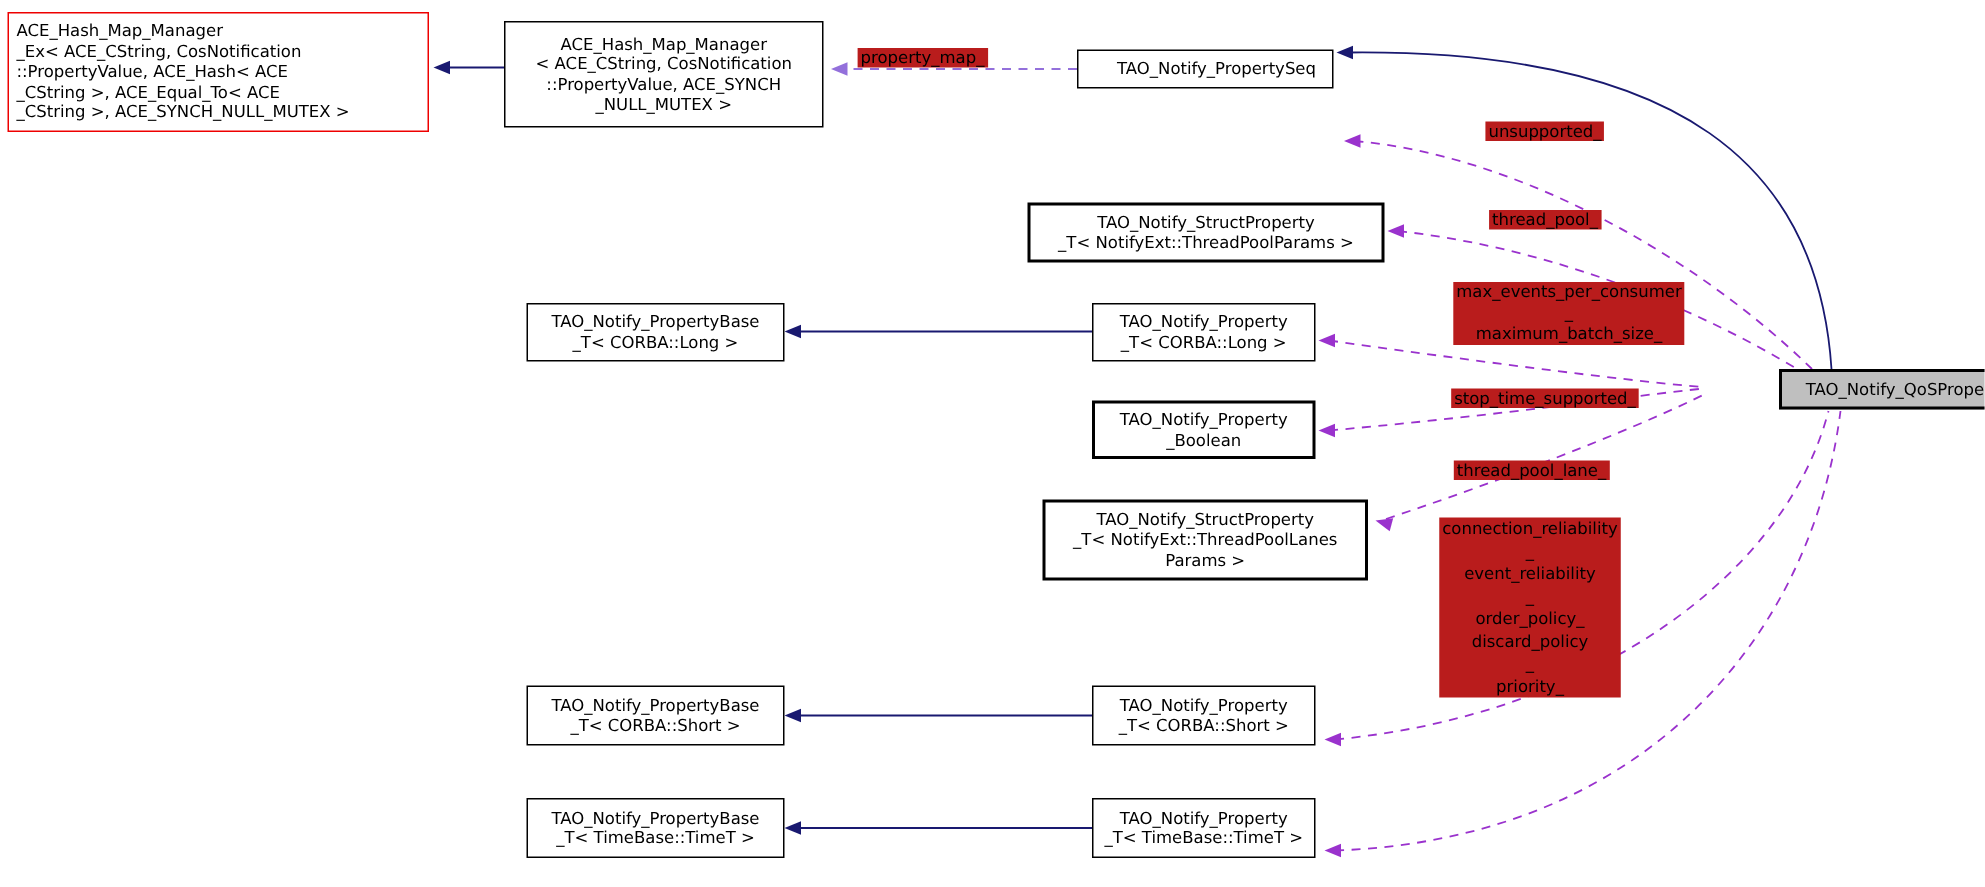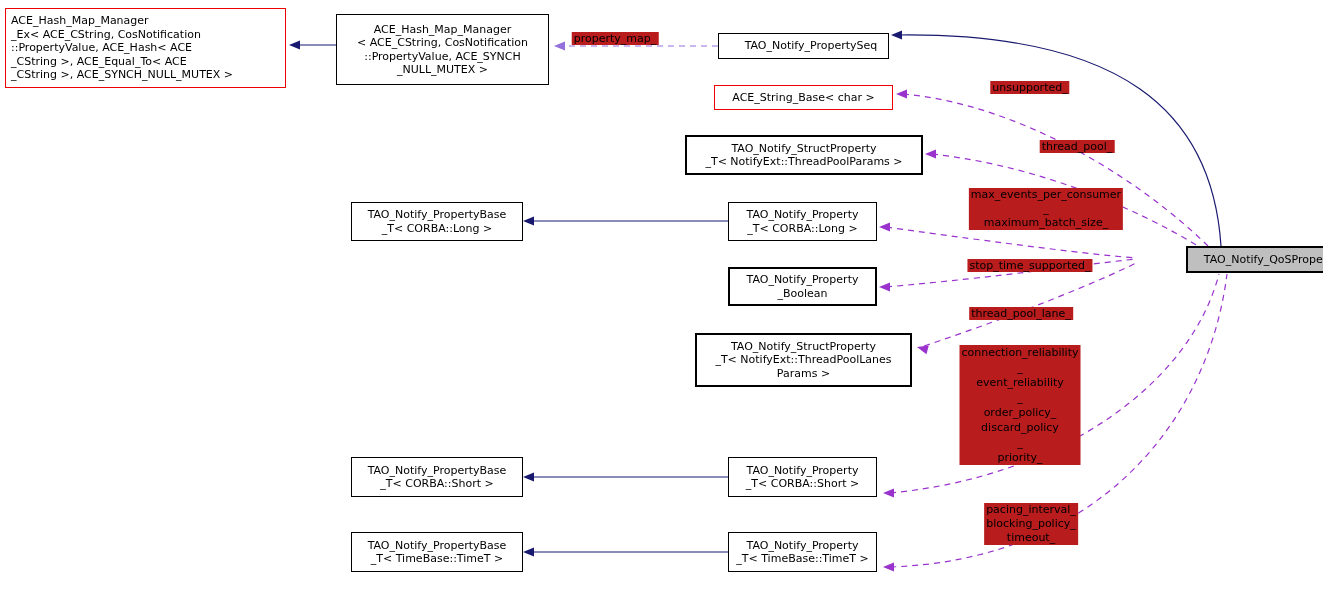--- a/index.html
+++ b/index.html
@@ -70,21 +70,20 @@
 _CString &gt;, ACE_Equal_To&lt; ACE
 _CString &gt;, ACE_SYNCH_NULL_MUTEX &gt;</div>
 
   <div class="node" style="left:336px;top:14px;width:213px;height:71px;">ACE_Hash_Map_Manager
 &lt; ACE_CString, CosNotification
 ::PropertyValue, ACE_SYNCH
 _NULL_MUTEX &gt;</div>
 
   <div class="node" style="left:718px;top:33px;width:171px;height:26px;padding-left:15px;">TAO_Notify_PropertySeq</div>
 
-  <div class="node red" style="left:714px;top:85px;width:179px;height:25px;">ACE_String_Base&lt; char &gt;</div>
 
   <div class="node bold" style="left:685px;top:135px;width:238px;height:40px;">TAO_Notify_StructProperty
 _T&lt; NotifyExt::ThreadPoolParams &gt;</div>
 
   <div class="node" style="left:351px;top:202px;width:172px;height:39px;">TAO_Notify_PropertyBase
 _T&lt; CORBA::Long &gt;</div>
 
   <div class="node" style="left:728px;top:202px;width:149px;height:39px;">TAO_Notify_Property
 _T&lt; CORBA::Long &gt;</div>
 
@@ -106,36 +105,33 @@
 
   <div class="node" style="left:728px;top:532px;width:149px;height:40px;">TAO_Notify_Property
 _T&lt; TimeBase::TimeT &gt;</div>
 
   <div class="node gray" style="left:1138px;top:246px;width:179px;height:27px;margin-left:48px;">TAO_Notify_QoSProperties</div>
 
   <div class="elabel" style="left:615px;top:32px;">property_map_</div>
 
   <div class="elabel" style="left:1030px;top:81px;">unsupported_</div>
 
-  <div class="elabel" style="left:1077px;top:140px;">thread_pool_</div>
+  <div class="elabel" style="left:1030px;top:140px;">thread_pool_</div>
 
   <div class="elabel lh14" style="left:1046px;top:188px;">max_events_per_consumer
 _
 maximum_batch_size_</div>
 
   <div class="elabel" style="left:1030px;top:259px;">stop_time_supported_</div>
 
   <div class="elabel" style="left:1021px;top:287px;margin-top:20px;">thread_pool_lane_</div>
 
   <div class="elabel lh15" style="left:1020px;top:345px;">connection_reliability
 _
 event_reliability
 _
 order_policy_
 discard_policy
 _
 priority_</div>
 
-  <div class="elabel lh14" style="left:1031px;top:503px;">pacing_interval_
-blocking_policy_
-timeout_</div>
 
 </div>
 
 </body></html>

